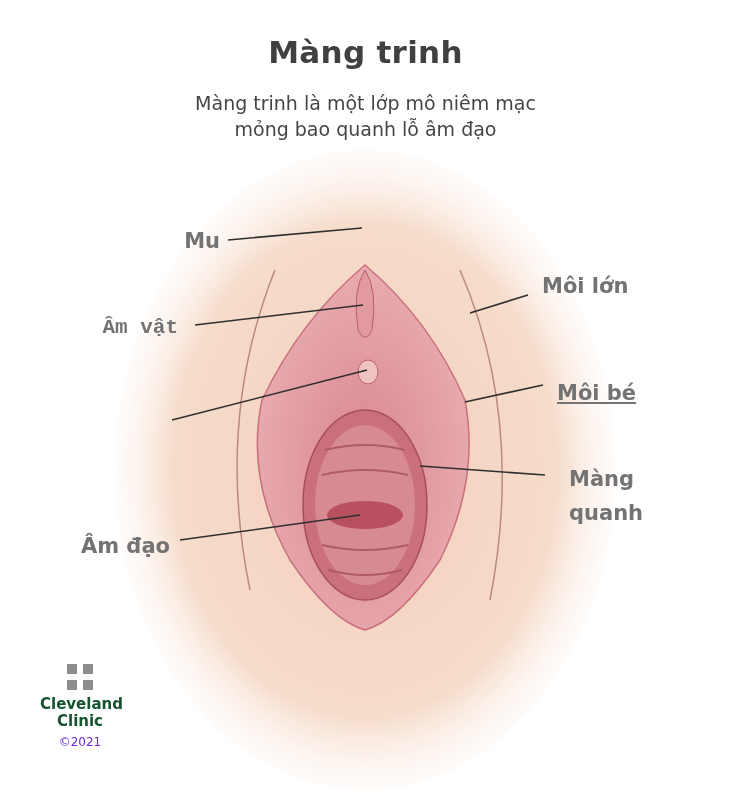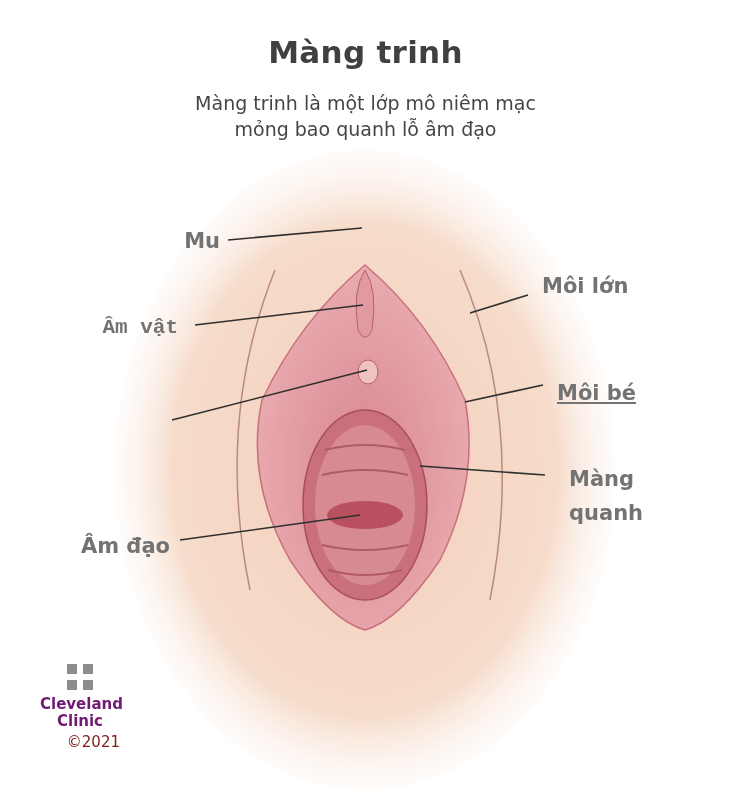--- a/index.html
+++ b/index.html
@@ -8,22 +8,22 @@
     .title { position: absolute; top: 34px; left: 0; width: 731px; text-align: center;
              font-size: 31px; font-weight: bold; color: #404040; letter-spacing: 0.3px; }
     .subtitle { position: absolute; top: 90px; left: 0; width: 731px; text-align: center;
                 font-size: 19px; line-height: 26px; color: #454545; }
     .illustration { position: absolute; left: 0; top: 0; width: 731px; height: 800px; }
     .label { position: absolute; font-size: 21px; line-height: 27px; color: #737373; font-weight: 600; }
     .label.right-align { text-align: right; }
     .logo { position: absolute; left: 40px; top: 664px; width: 80px; text-align: center; color: #8a8a8a; }
     .logo-mark { width: 26px; height: 26px; margin: 0 auto 6px auto; position: relative; }
     .logo-mark span { position: absolute; width: 10px; height: 10px; background: #8d8d8d; }
-    .logo-name { font-size: 15px; font-weight: bold; line-height: 17px; color: #701a75; }
-    .logo-copy { font-size: 15px; line-height: 20px; color: #7f1d1d; margin-top: 2px; text-align: right; }
+    .logo-name { font-size: 15px; font-weight: bold; line-height: 17px; color: #14532d; }
+    .logo-copy { font-size: 12px; line-height: 20px; color: #6d28d9; margin-top: 2px; }
   </style>
 </head>
 <body>
 
 <div class="title">Màng trinh</div>
 <div class="subtitle">
   <div>Màng trinh là một lớp mô niêm mạc</div>
   <div>mỏng bao quanh lỗ âm đạo</div>
 </div>
 

